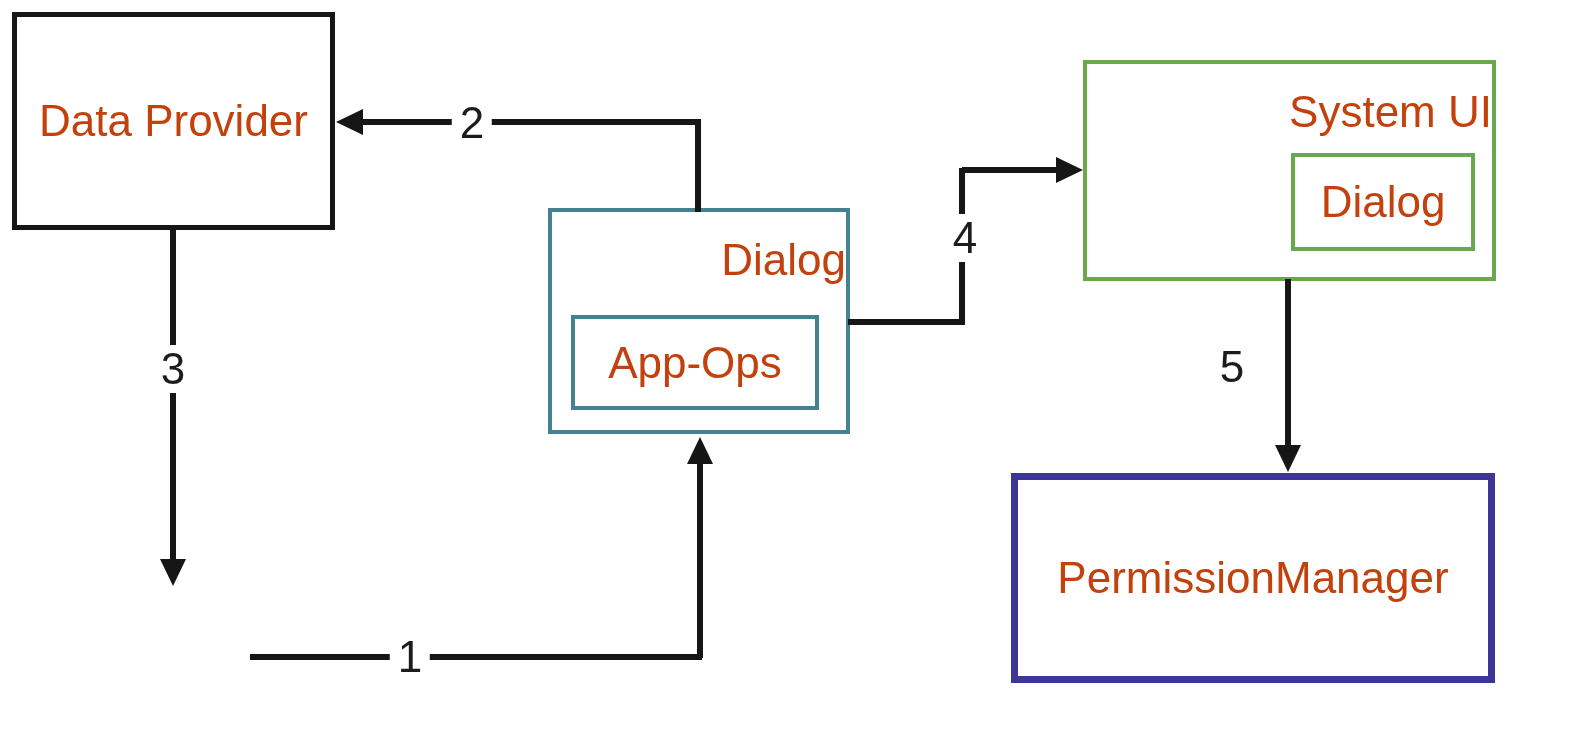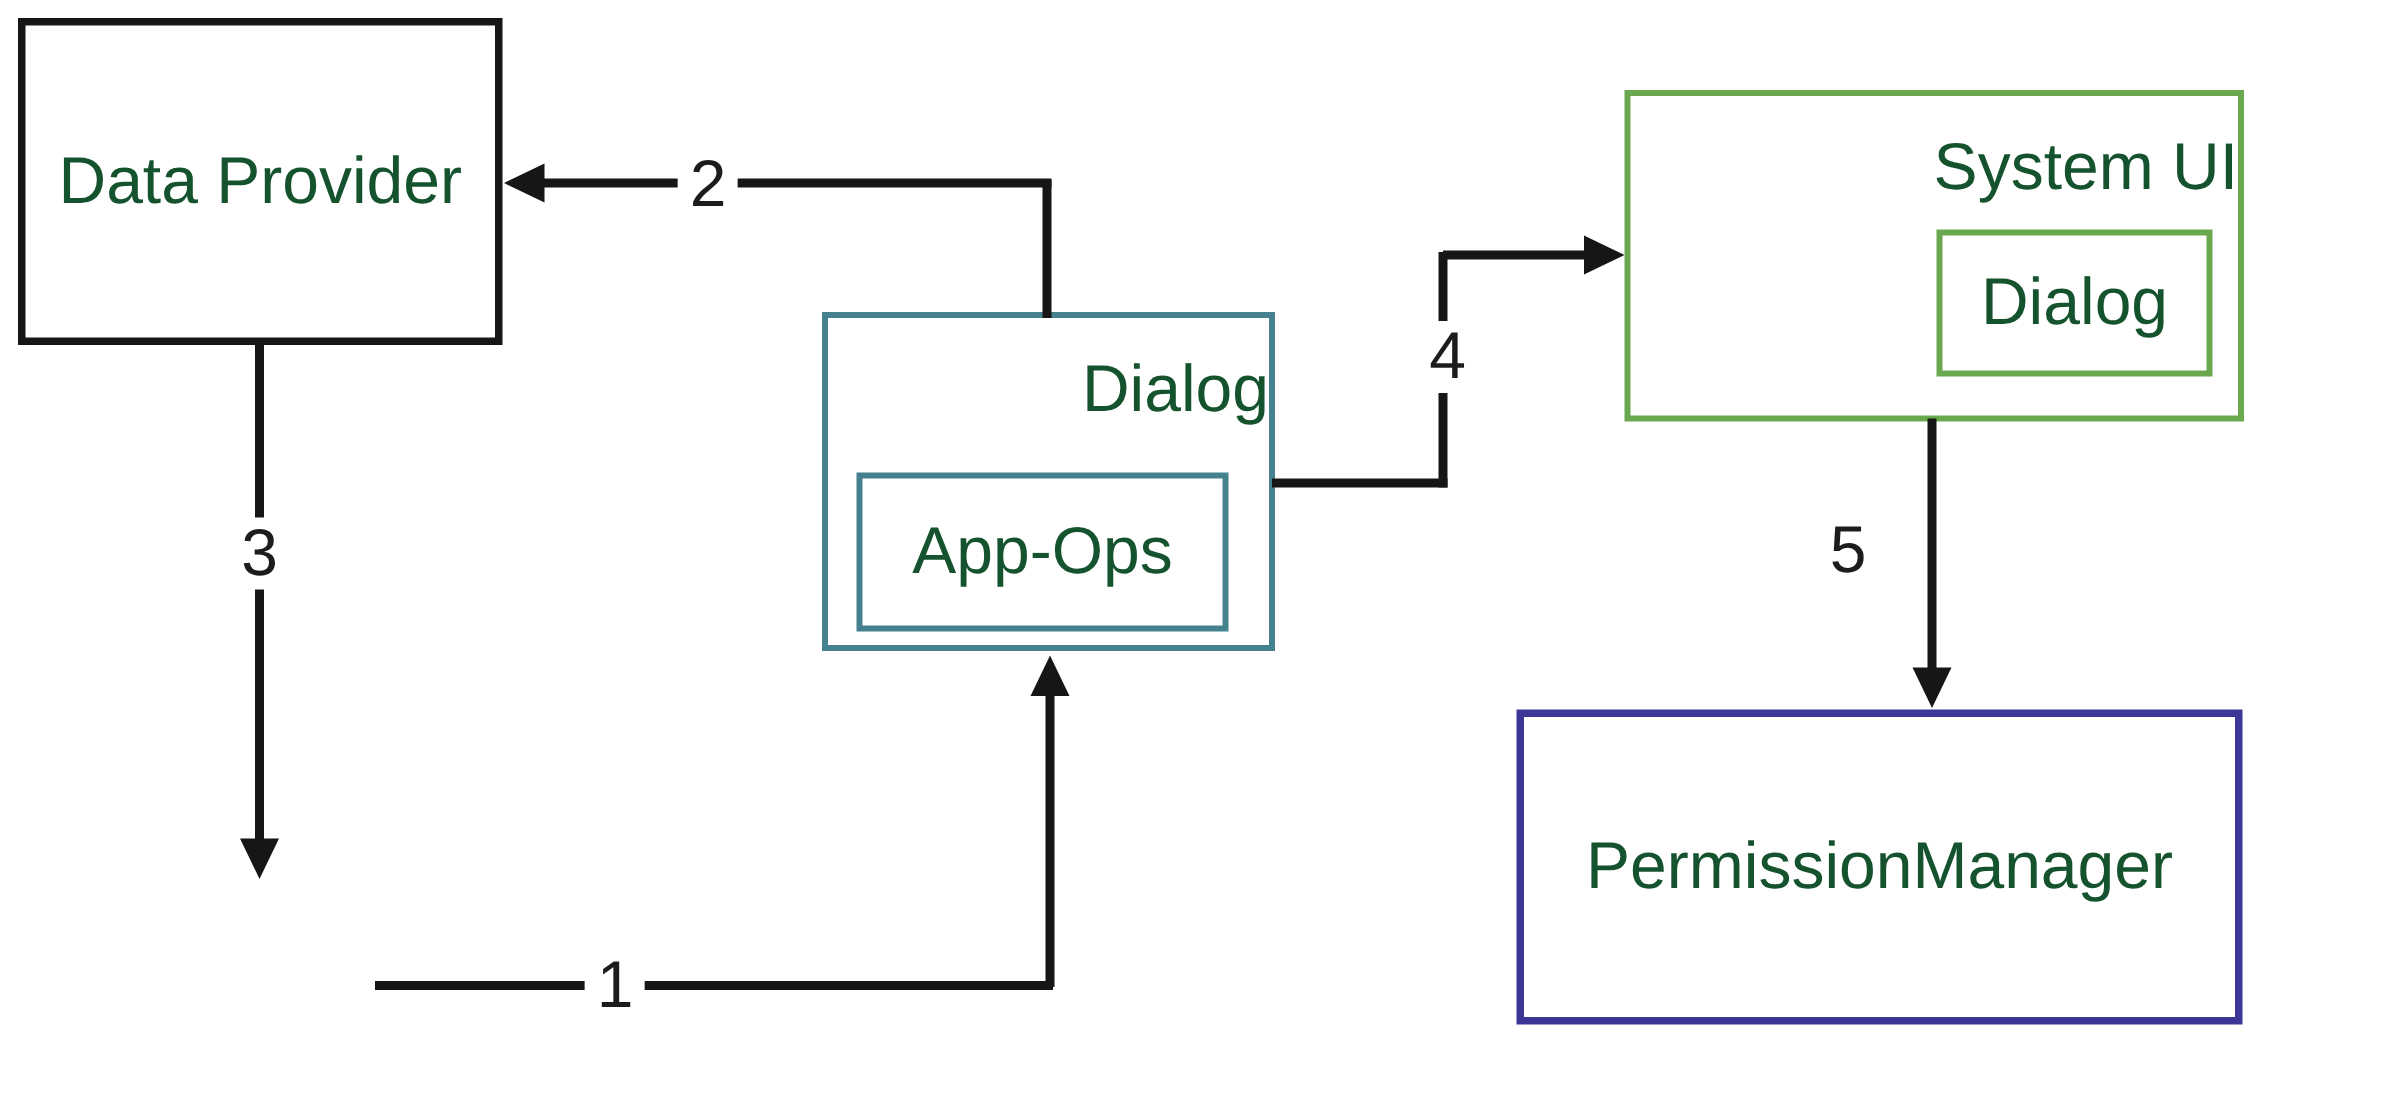--- a/index.html
+++ b/index.html
@@ -18,31 +18,31 @@
   }
   .node {
     position: absolute;
     box-sizing: border-box;
     background: #ffffff;
     display: flex;
     align-items: center;
     justify-content: center;
     font-size: 44px;
     line-height: 1;
-    color: #14532d;
+    color: #c2410c;
   }
   .node.top-label {
     align-items: flex-start;
     padding-top: 26px;
     justify-content: flex-end;
   }
   .b-black  { border: 5px solid #161616; }
   .b-teal   { border: 4px solid #45818e; }
   .b-green  { border: 4px solid #6aa84f; }
-  .b-purple { border: 5px solid #c2410c; }
+  .b-purple { border: 7px solid #c2410c; }
   .b-red    { border: 4px solid #dd7672; }
 
   .seg {
     position: absolute;
     background: #161616;
   }
   .arrowhead {
     position: absolute;
     width: 0;
     height: 0;
@@ -83,21 +83,21 @@
 <div class="canvas">
 
   <div class="node b-black" style="left: 12px; top: 12px; width: 323px; height: 218px; border-color: rgb(22, 22, 22);">
     <span>Data Provider</span>
   </div>
 
   <div class="node top-label b-teal" style="left: 548px; top: 208px; width: 302px; height: 226px; border-color: rgb(69, 129, 142);">
     <span>Dialog</span>
   </div>
 
-  <div class="node b-teal" style="left: 571px; top: 315px; width: 248px; height: 106px; border-color: rgb(69, 129, 142);">
+  <div class="node b-teal" style="left: 571px; top: 315px; width: 248px; height: 95px; border-color: rgb(69, 129, 142);">
     <span>App-Ops</span>
   </div>
 
   <div class="node top-label b-green" style="left: 1083px; top: 60px; width: 413px; height: 221px; border-color: rgb(106, 168, 79);">
     <span>System UI</span>
   </div>
 
   <div class="node b-green" style="left: 1291px; top: 153px; width: 184px; height: 98px; border-color: rgb(106, 168, 79);">
     <span>Dialog</span>
   </div>

